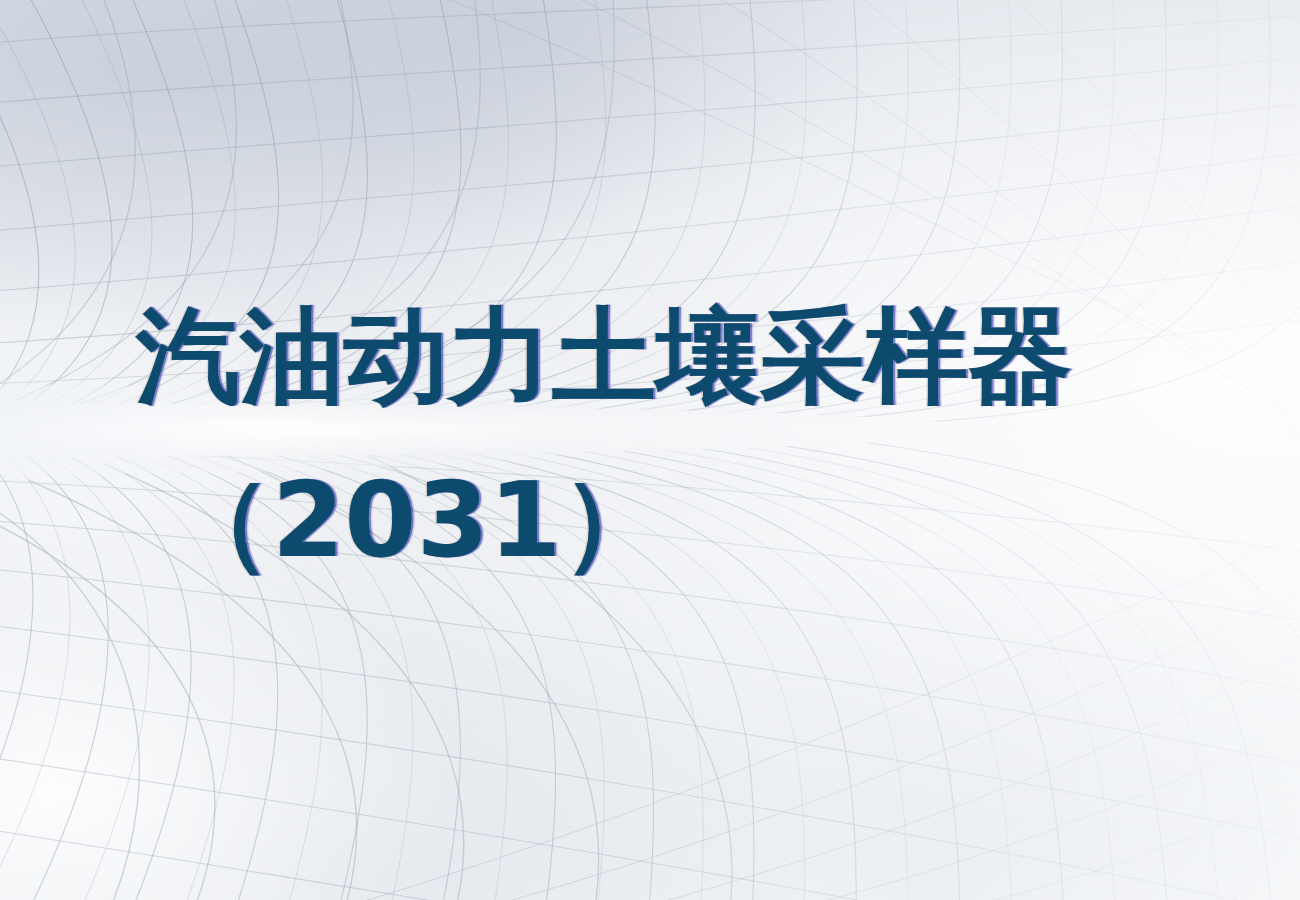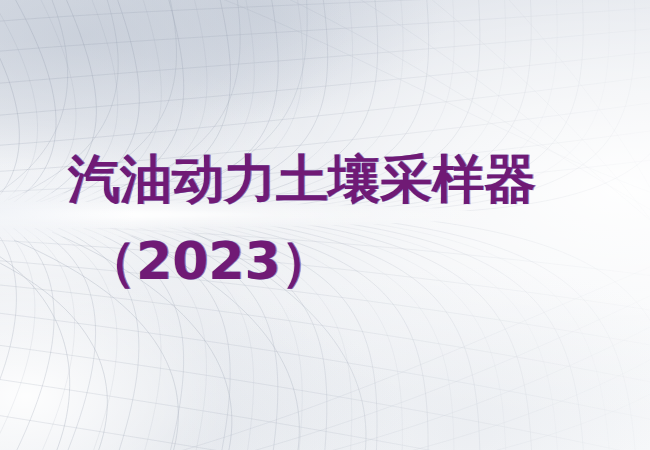--- a/index.html
+++ b/index.html
@@ -69,21 +69,21 @@
     position: absolute;
     left: 0;
     top: 0;
     width: 650px;
     height: 450px;
   }
 
   .title-line {
     position: absolute;
     white-space: nowrap;
-    color: #701a75;
+    color: #0c4a6e;
     font-weight: bold;
     letter-spacing: 0px;
     -webkit-font-smoothing: antialiased;
   }
 
   #title-line-1 {
     left: 68px;
     top: 150px;
     font-size: 52px;
     line-height: 58px;
@@ -263,16 +263,16 @@
 
       </g>
     </svg>
   </div>
 
   <div class="bg-layer" id="bg-streak"></div>
   <div class="bg-layer" id="bg-tint"></div>
 
   <div id="text-block">
     <div class="title-line" id="title-line-1">汽油动力土壤采样器</div>
-    <div class="title-line" id="title-line-2">（2023）</div>
+    <div class="title-line" id="title-line-2">（2031）</div>
   </div>
 
 </div>
 
 </body></html>

